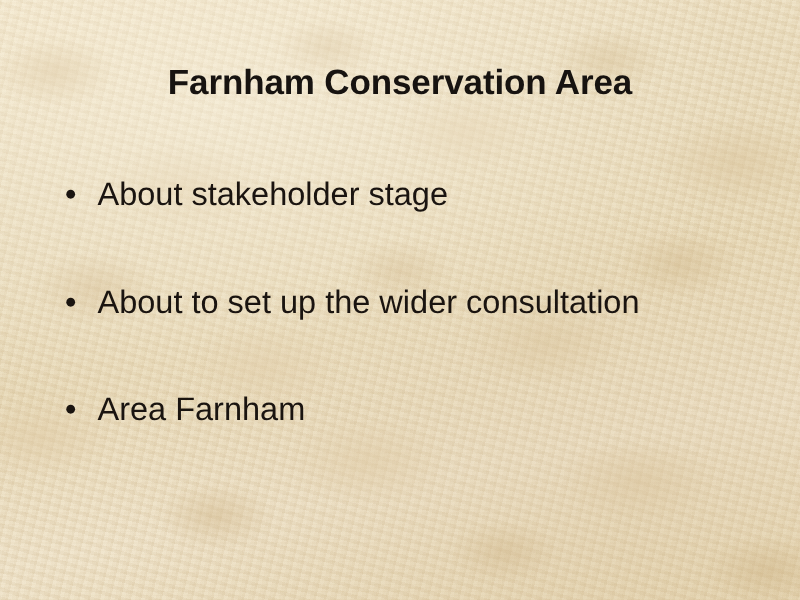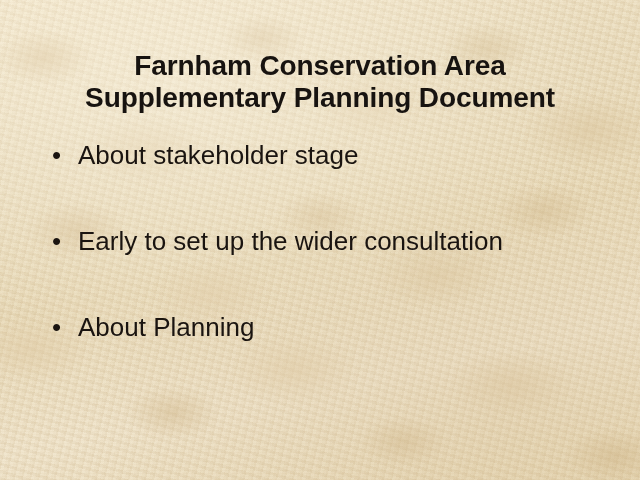--- a/index.html
+++ b/index.html
@@ -124,36 +124,35 @@
   }
 </style>
 </head>
 <body>
 
 <div class="slide">
   <div class="content">
 
     <div class="slide-title">
       <span>Farnham Conservation Area</span><br>
-      <span>Supplementary Planning Document</span>
     </div>
 
     <ul class="bullet-list">
 
       <li class="bullet-item">
         <span class="bullet-marker">•</span>
         <span class="bullet-text">About stakeholder stage</span>
       </li>
 
       <li class="bullet-item">
         <span class="bullet-marker">•</span>
-        <span class="bullet-text">Early to set up the wider consultation</span>
+        <span class="bullet-text">About to set up the wider consultation</span>
       </li>
 
       <li class="bullet-item">
         <span class="bullet-marker">•</span>
-        <span class="bullet-text">About Planning</span>
+        <span class="bullet-text">Area Farnham</span>
       </li>
 
     </ul>
 
   </div>
 </div>
 
 </body></html>

